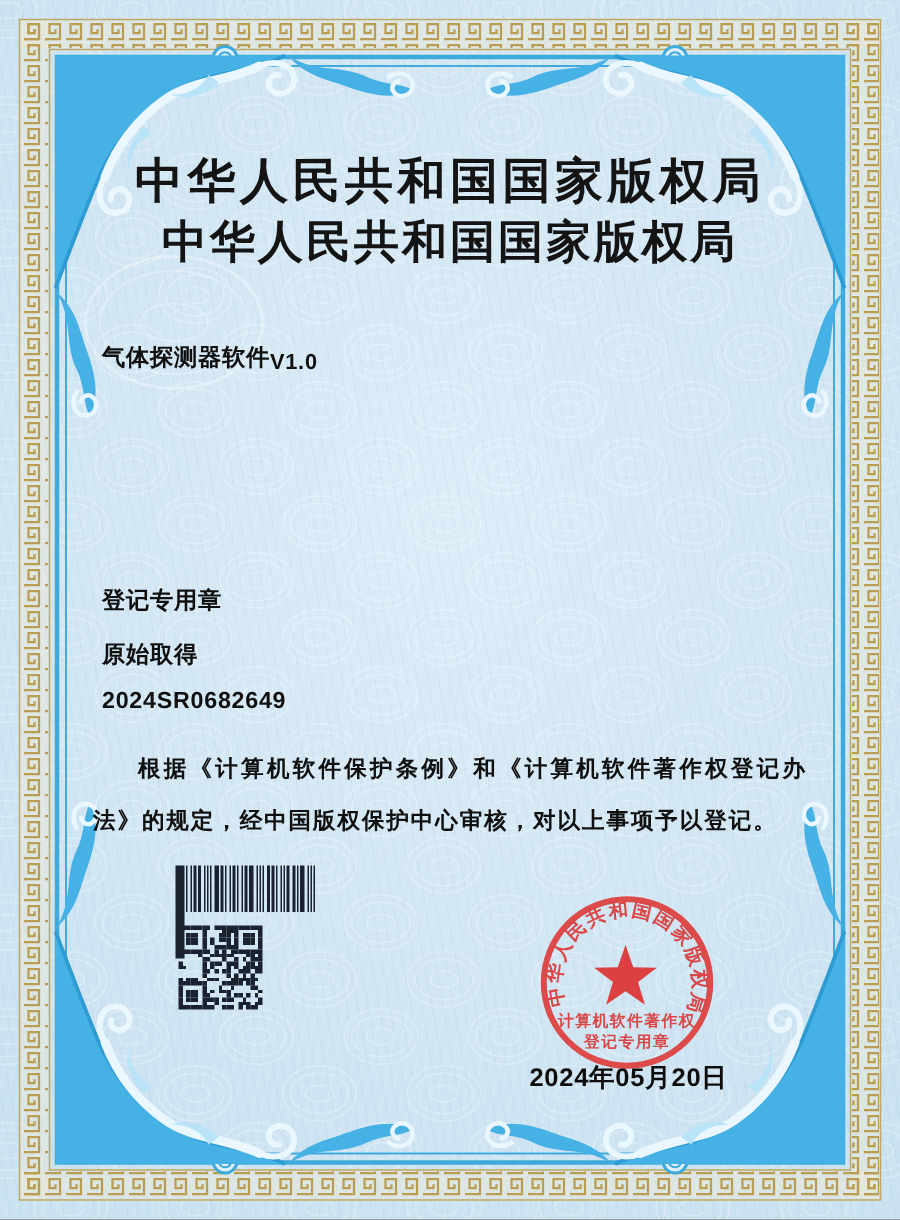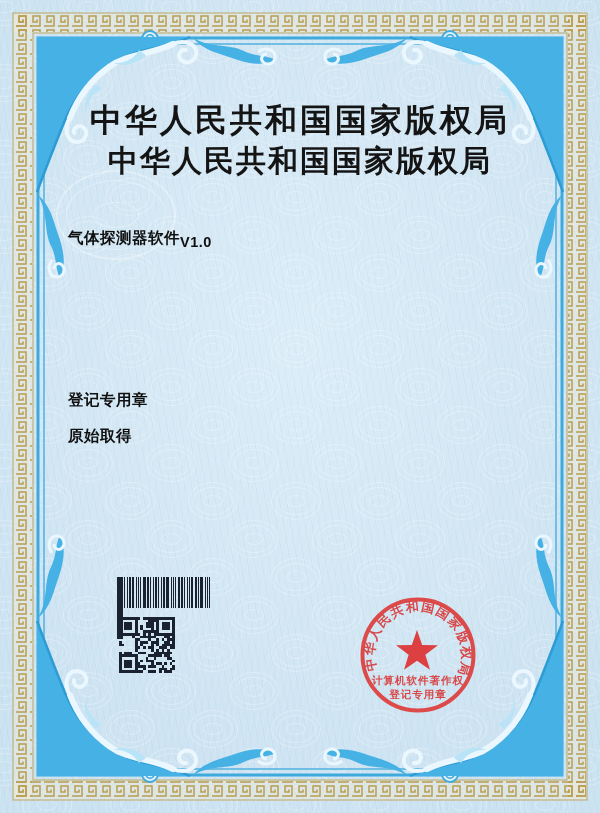--- a/index.html
+++ b/index.html
@@ -297,22 +297,24 @@
   </div>
   <div class="row r2">
   </div>
   <div class="row r3">
     <span class="val">登记专用章</span>
   </div>
   <div class="row r4">
     <span class="val">原始取得</span>
   </div>
   <div class="row r5">
+    <span class="val">2024SR0682649</span>
   </div>
 
+  <p class="statement">根据《计算机软件保护条例》和《计算机软件著作权登记办法》的规定，经中国版权保护中心审核，对以上事项予以登记。</p>
 
   <div class="barcode" id="barcode"><i style="width:6px;margin-right:1px"></i><i style="width:1px;margin-right:2px"></i><i style="width:1px;margin-right:1px"></i><i style="width:2px;margin-right:1px"></i><i style="width:2px;margin-right:2px"></i><i style="width:1px;margin-right:1px"></i><i style="width:1px;margin-right:1px"></i><i style="width:1px;margin-right:2px"></i><i style="width:3px;margin-right:1px"></i><i style="width:2px;margin-right:1px"></i><i style="width:1px;margin-right:2px"></i><i style="width:1px;margin-right:1px"></i><i style="width:2px;margin-right:1px"></i><i style="width:1px;margin-right:2px"></i><i style="width:1px;margin-right:1px"></i><i style="width:2px;margin-right:1px"></i><i style="width:3px;margin-right:2px"></i><i style="width:1px;margin-right:1px"></i><i style="width:1px;margin-right:1px"></i><i style="width:1px;margin-right:2px"></i><i style="width:2px;margin-right:1px"></i><i style="width:2px;margin-right:1px"></i><i style="width:1px;margin-right:2px"></i><i style="width:1px;margin-right:1px"></i><i style="width:1px;margin-right:1px"></i><i style="width:2px;margin-right:2px"></i><i style="width:2px;margin-right:1px"></i><i style="width:1px;margin-right:1px"></i><i style="width:3px;margin-right:2px"></i><i style="width:1px;margin-right:1px"></i><i style="width:1px;margin-right:1px"></i><i style="width:1px;margin-right:2px"></i><i style="width:6px;margin-right:1px"></i></div>
   <div class="qr" id="qr">
       <i style="grid-area:1/1"></i>
       <i style="grid-area:1/2"></i>
       <i style="grid-area:1/3"></i>
       <i style="grid-area:1/4"></i>
       <i style="grid-area:1/5"></i>
       <i style="grid-area:1/6"></i>
       <i style="grid-area:1/7"></i>
@@ -555,13 +557,14 @@
     <circle cx="66" cy="61" r="55.5" fill="none" stroke="#dd4a4a" stroke-width="4"></circle>
     <path transform="translate(65,58)" fill="#dc4040" d="M0,-22 L5.17,-7.12 L20.92,-6.8 L8.37,2.72 L12.93,17.8 L0,8.8 L-12.93,17.8 L-8.37,2.72 L-20.92,-6.8 L-5.17,-7.12 Z"></path>
     <defs>
         <path id="sealArc" d="M24.7,76 A44,44 0 1 1 107.3,76" fill="none"></path>
       </defs>
     <text class="seal-arc"><textPath href="#sealArc">中华人民共和国国家版权局</textPath></text>
     <text class="seal-line" x="66" y="90">计算机软件著作权</text>
     <text class="seal-line" x="66" y="104">登记专用章</text>
   </svg>
 
+  <div class="date">2024年05月20日</div>
 </div>
 
 </body></html>

